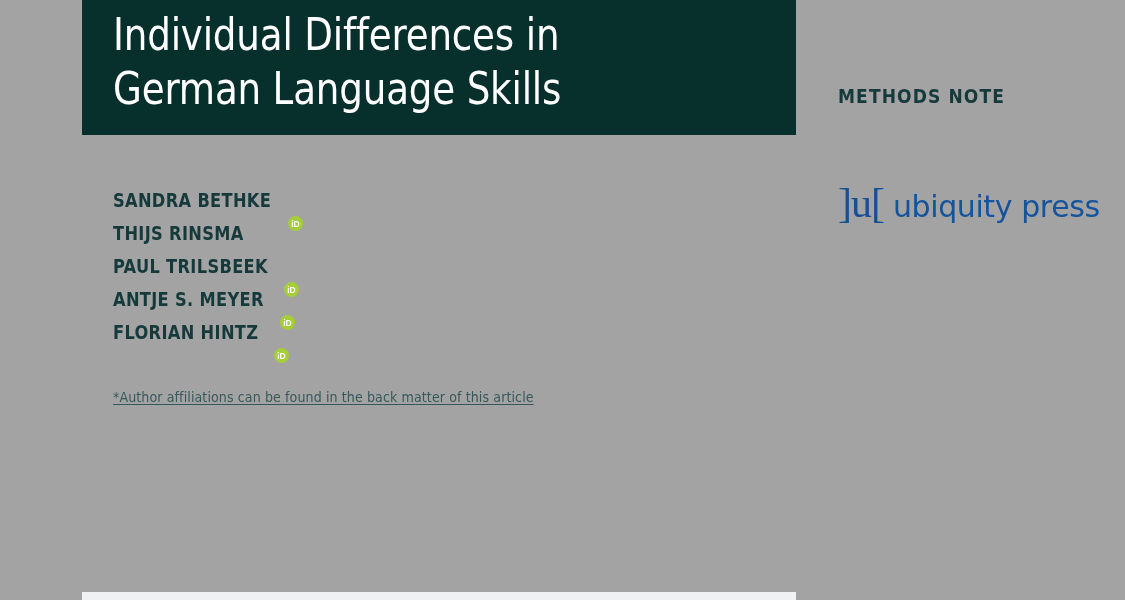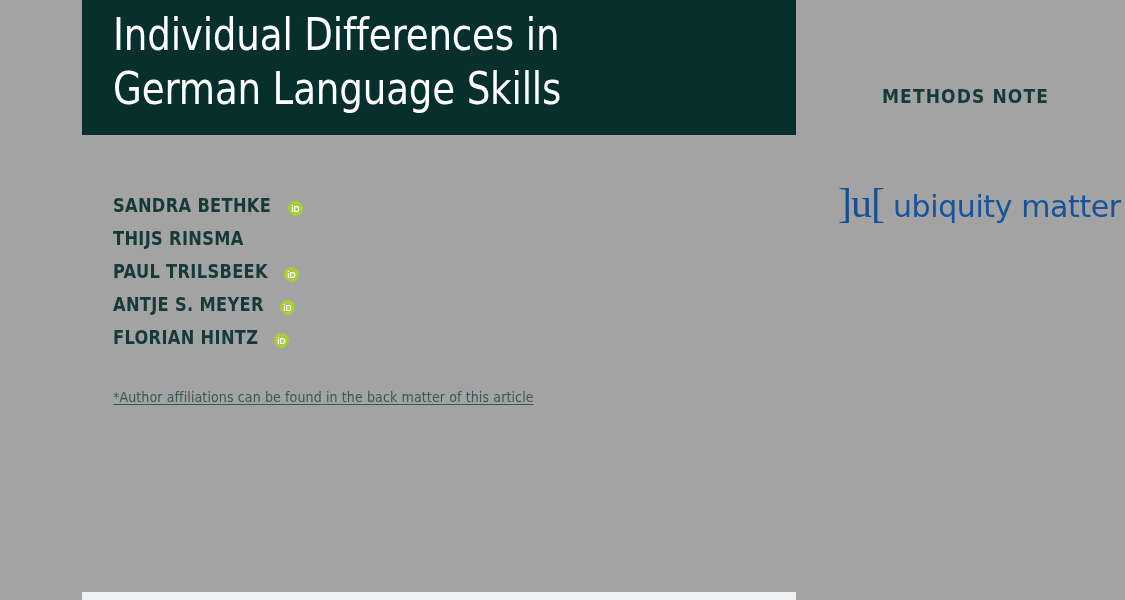--- a/index.html
+++ b/index.html
@@ -56,21 +56,21 @@
 
   
   .authors {
     position: absolute;
     left: 113px;
     top: 183px;
     width: 560px;
   }
   .author-row {
     display: flex;
-    align-items: flex-end;
+    align-items: center;
     height: 33px;
   }
   .author-name {
     color: #163A3B;
     font-family: "DejaVu Sans Condensed", "Liberation Sans Narrow", "Liberation Sans", sans-serif;
     font-size: 19px;
     font-weight: bold;
     letter-spacing: 0.35px;
     transform: scaleX(0.95);
     transform-origin: left center;
@@ -109,21 +109,20 @@
   .article-type {
     position: absolute;
     left: 838px;
     top: 85px;
     color: #163A3B;
     font-family: "DejaVu Sans Condensed", "Liberation Sans Narrow", "Liberation Sans", sans-serif;
     font-size: 19px;
     font-weight: bold;
     letter-spacing: 1.1px;
     white-space: nowrap;
-    margin-left: 44px;
   }
 
   .publisher-logo {
     position: absolute;
     left: 838px;
     top: 182px;
     display: flex;
     align-items: baseline;
     white-space: nowrap;
   }
@@ -211,18 +210,18 @@
     </div>
 
   </div>
 
   <a class="affiliation-note" href="#">*Author affiliations can be found in the back matter of this article</a>
 
   <div class="article-type">METHODS NOTE</div>
 
   <div class="publisher-logo">
     <span class="logo-mark">]u[</span>
-    <span class="logo-word">ubiquity matter</span>
+    <span class="logo-word">ubiquity press</span>
   </div>
 
   <div class="bottom-band"></div>
 
 </div>
 
 </body></html>

